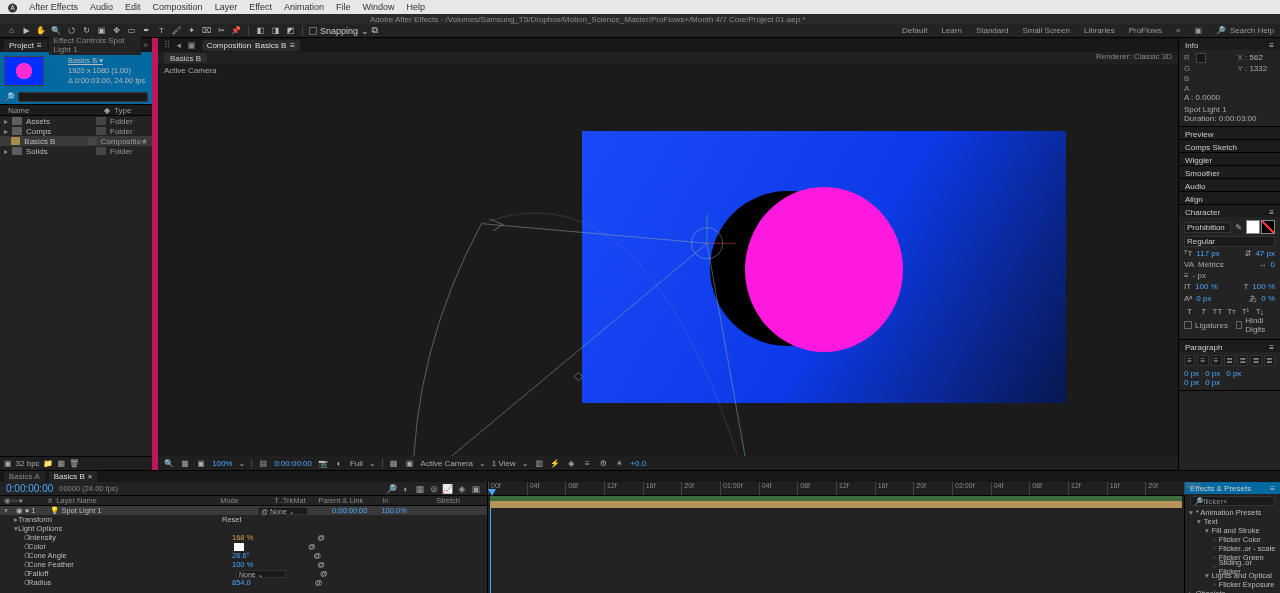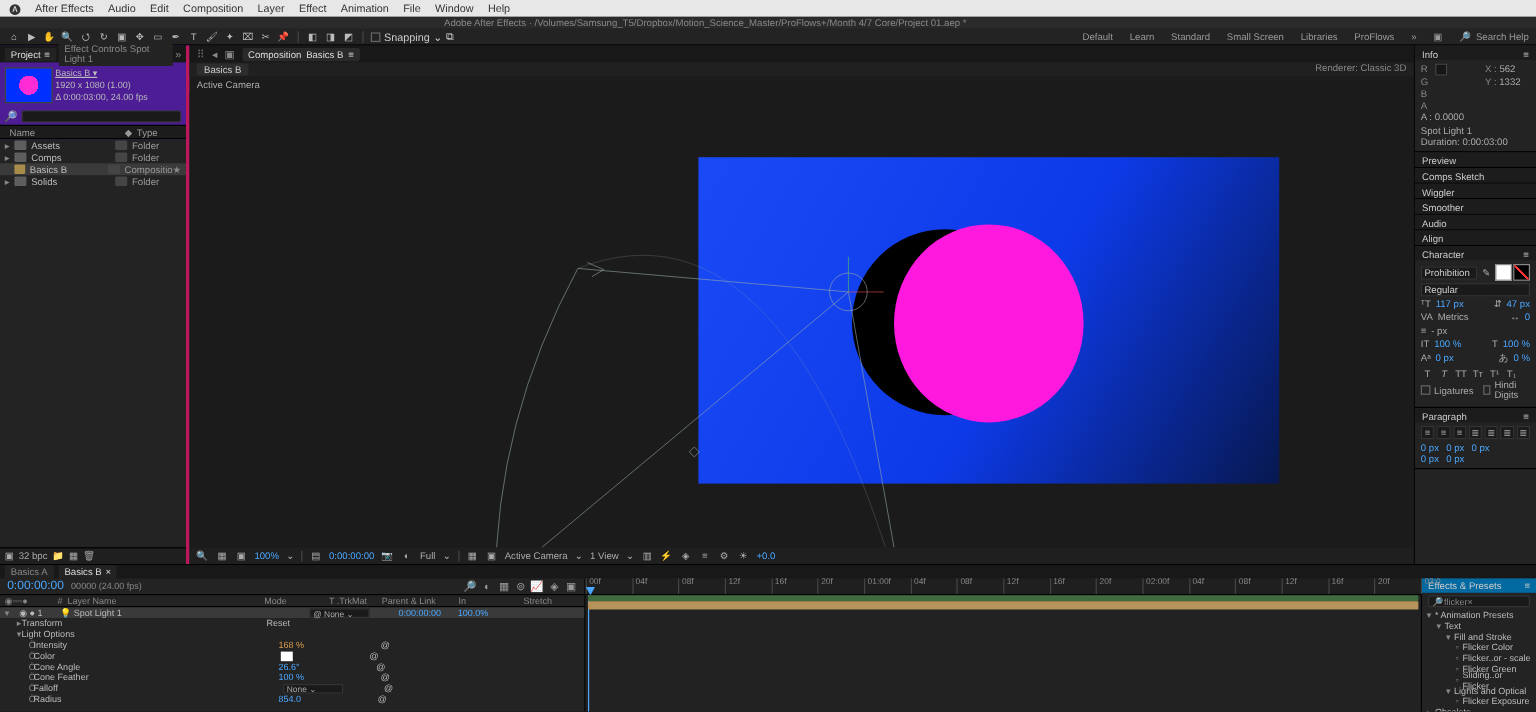--- a/index.html
+++ b/index.html
@@ -13,25 +13,25 @@
 .toolbar-left{display:flex;align-items:center;gap:4px}
 .tool-ico{width:11px;height:11px;display:inline-flex;align-items:center;justify-content:center;color:#bbb;font-size:8px}
 .tool-ico.sep{width:1px;height:10px;background:#444;margin:0 2px}
 .toolbar-right{display:flex;align-items:center;gap:14px;color:#999;font-size:8px}
 .snap{display:flex;align-items:center;gap:3px}
 .snapbox{width:8px;height:8px;border:1px solid #666}
 .search{display:flex;align-items:center;gap:4px}
 
 .main{display:flex;height:432px}
 
-.leftcol{width:158px;background:#4c1d95;display:flex;flex-direction:column;border-right:3px solid #be185d}
+.leftcol{width:158px;background:#0369a1;display:flex;flex-direction:column;border-right:6px solid #be185d}
 .leftcol-tabs{height:14px;display:flex;align-items:center;gap:2px;padding:0 4px;background:#181818}
 .tab{background:#232323;padding:1px 5px;border-radius:1px;font-size:8px;color:#ddd;display:flex;align-items:center;gap:3px}
 .tab.inactive{color:#888}
-.proj-top{height:38px;display:flex;gap:2px;padding:4px}
+.proj-top{height:38px;display:flex;gap:24px;padding:4px}
 .thumb{width:40px;height:30px;border:1px solid #444;position:relative;overflow:hidden;background:radial-gradient(circle at 50% 50%,#ff2cd6 0 8px,#0030ff 8px 100%)}
 .meta{font-size:7.5px;line-height:1.3;color:#bbb}
 .meta .nm{text-decoration:underline}
 .proj-search{height:14px;display:flex;align-items:center;padding:0 4px;gap:3px}
 .searchfield{flex:1;height:10px;background:#1a1a1a;border:1px solid #333;border-radius:2px}
 .proj-head{height:12px;background:#1c1c1c;display:flex;align-items:center;padding:0 8px;font-size:8px;color:#999;border-top:1px solid #000;border-bottom:1px solid #000}
 .proj-head .c1{width:92px}
 .proj-head .cico{width:14px;text-align:center}
 .proj-list{flex:1;background:#232323}
 .prow{display:flex;align-items:center;height:10px;padding:0 4px;font-size:8px;color:#bbb}

